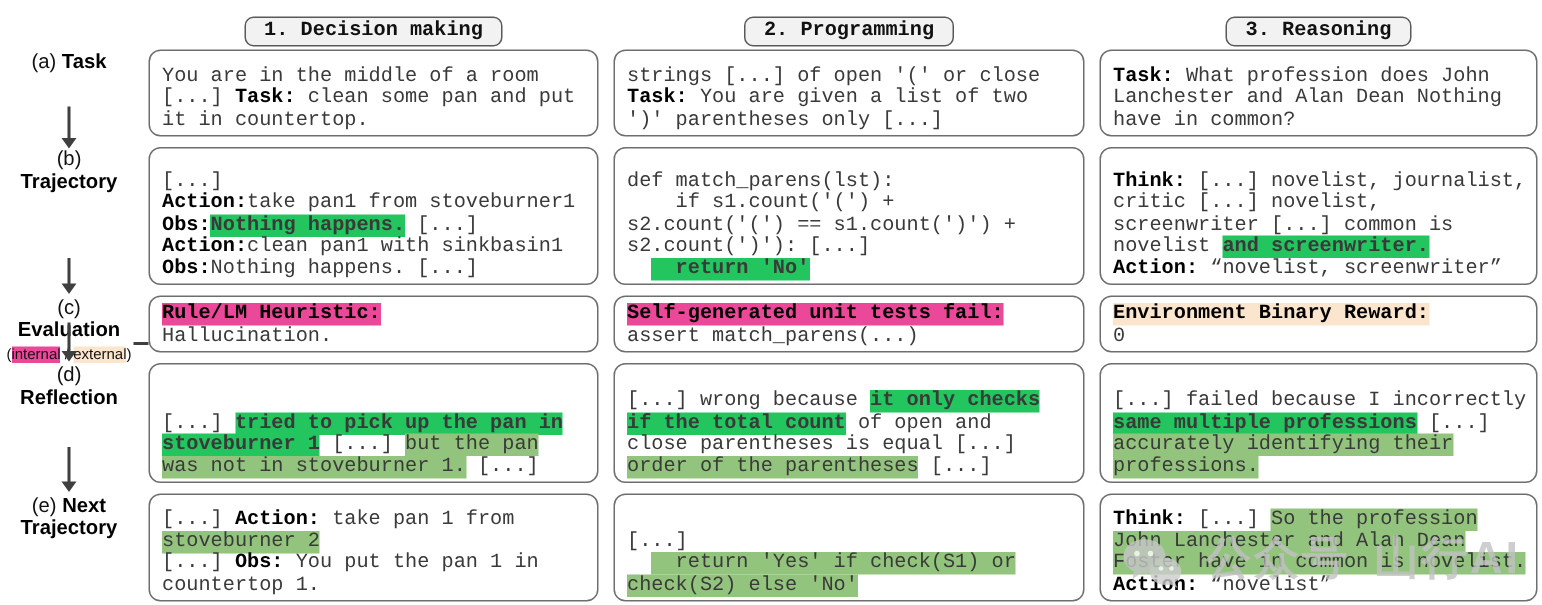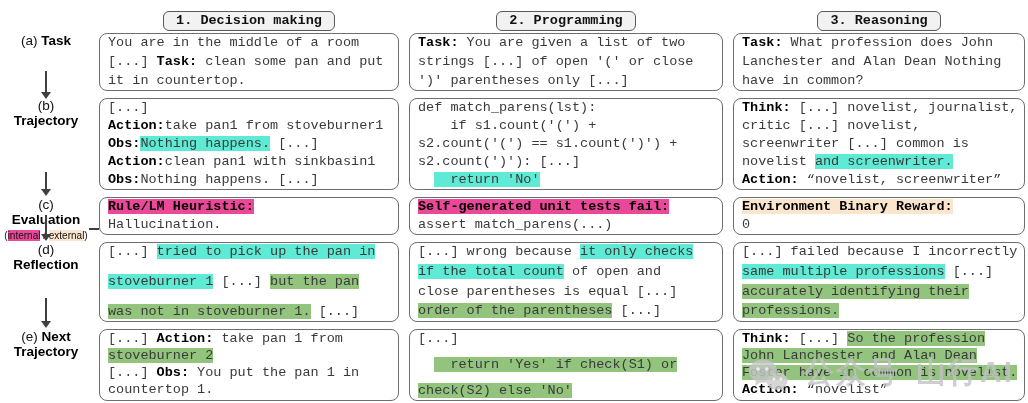--- a/index.html
+++ b/index.html
@@ -16,28 +16,28 @@
   .tab {
     grid-row:1; align-self:end; justify-self:center; z-index:2;
     margin-bottom:-5px; background:#f2f2f2; border:1.5px solid #595959;
     border-radius:6px; padding:1px 12px 2px 12px;
     font-family:"Liberation Mono","DejaVu Sans Mono",monospace;
     font-weight:bold; font-size:13.5px; color:#111; white-space:nowrap;
   }
   
   .box {
     background:#fff; border:1.5px solid #6e6e6e; border-radius:8px;
-    padding:2px 8px; display:flex; flex-direction:column; justify-content:space-between;
+    padding:2px 8px; display:flex; flex-direction:column; justify-content:flex-end;
     font-family:"Liberation Mono","DejaVu Sans Mono",monospace;
     font-size:13.5px; line-height:14.5px; color:#3a3a3a; overflow:hidden;
   }
   .tline { white-space:pre; }
   .b { font-weight:bold; color:#000; }
   .sm { font-size:10px; }
-  .hl-red    { background:#5eead4; }
+  .hl-red    { background:#22c55e;font-weight:bold; }
   .hl-green  { background:#93c47d; }
   .hl-blue   { background:#ec4899; }
   .hl-orange { background:#fce5cd; }
   
   .rail-cell {
     grid-column:1; position:relative; display:flex; flex-direction:column;
     justify-content:flex-start; align-items:center; text-align:center;
     font-size:13.5px; color:#111; line-height:15px;
   }
   .varrow { position:absolute; left:42px; width:2px; background:#3f3f3f; }
@@ -118,22 +118,22 @@
         <div class="tline"><span class="hl-green">was not in stoveburner 1.</span><span> [...]</span></div>
       </div>
     <div class="box" style="grid-column:2;grid-row:6">
         <div class="tline"><span>[...] </span><span class="b">Action:</span><span> take pan 1 from</span></div>
         <div class="tline"><span class="hl-green">stoveburner 2</span></div>
         <div class="tline"><span>[...] </span><span class="b">Obs:</span><span> You put the pan 1 in</span></div>
         <div class="tline"><span>countertop 1.</span></div>
       </div>
 
     <div class="box" style="grid-column:3;grid-row:2">
+        <div class="tline"><span>strings [...] of open '(' or close</span></div>
         <div class="tline"><span class="b">Task:</span><span> You are given a list of two</span></div>
-        <div class="tline"><span>strings [...] of open '(' or close</span></div>
         <div class="tline"><span>')' parentheses only [...]</span></div>
       </div>
     <div class="box" style="grid-column:3;grid-row:3">
         <div class="tline"><span>def match_parens(lst):</span></div>
         <div class="tline"><span>    if s1.count('(') +</span></div>
         <div class="tline"><span>s2.count('(') == s1.count(')') +</span></div>
         <div class="tline"><span>s2.count(')'): [...]</span></div>
         <div class="tline"><span>  </span><span class="hl-red">  return 'No'</span></div>
       </div>
     <div class="box" style="grid-column:3;grid-row:4">

